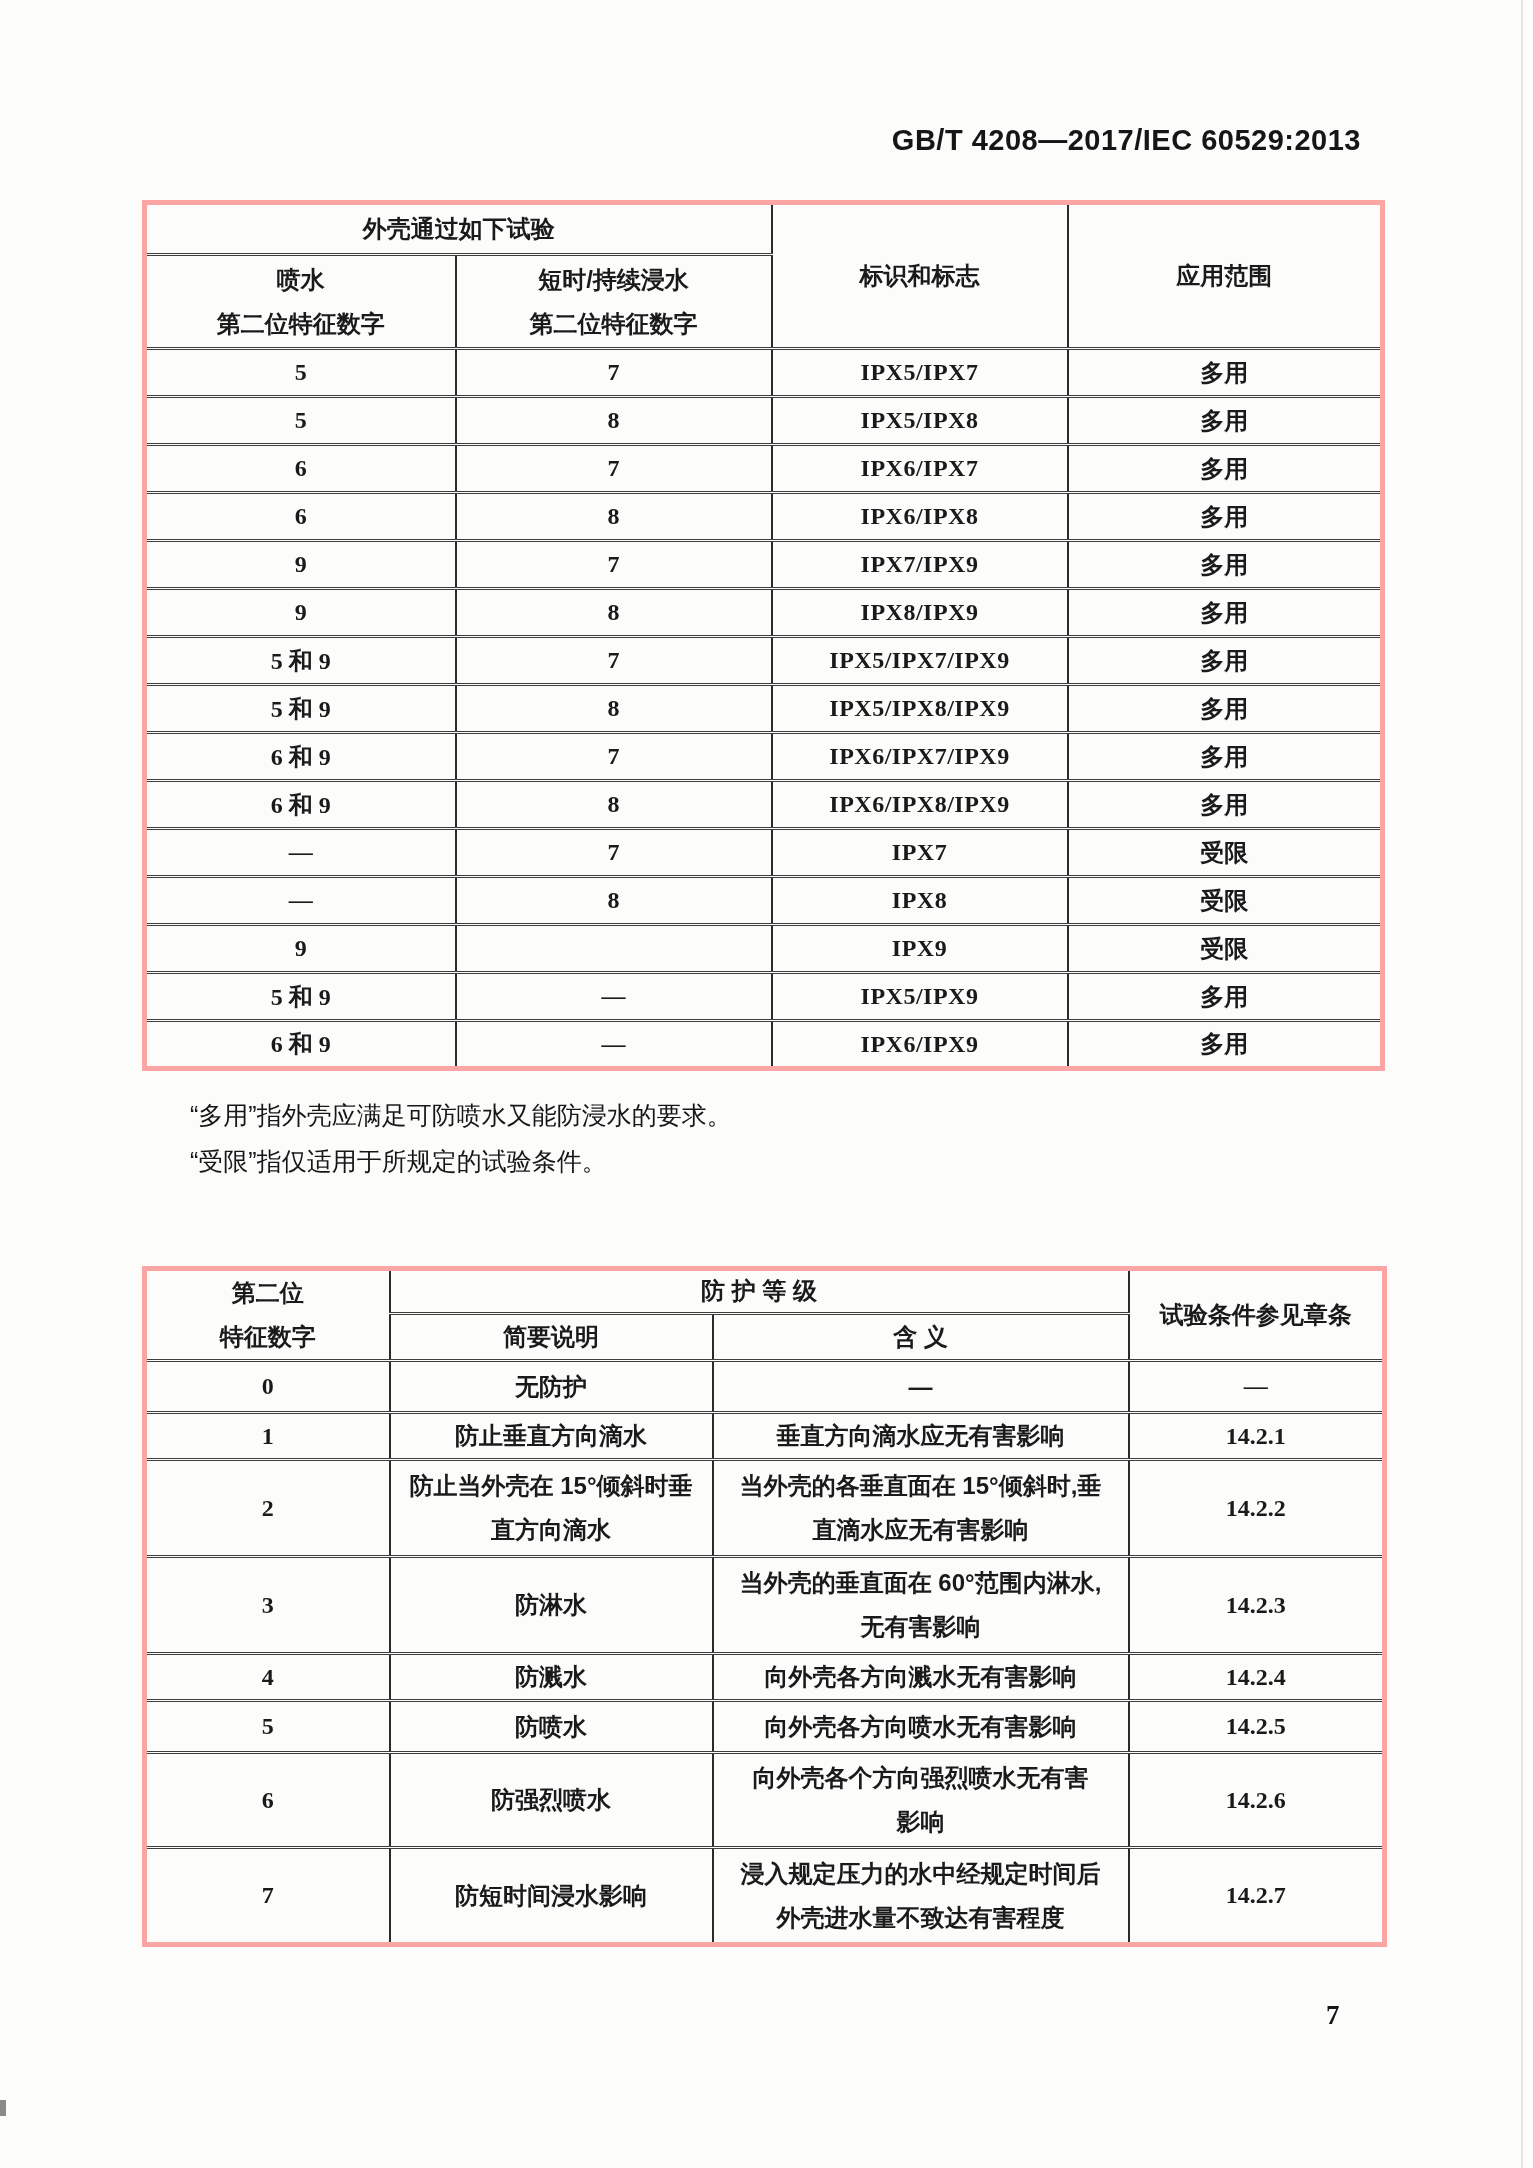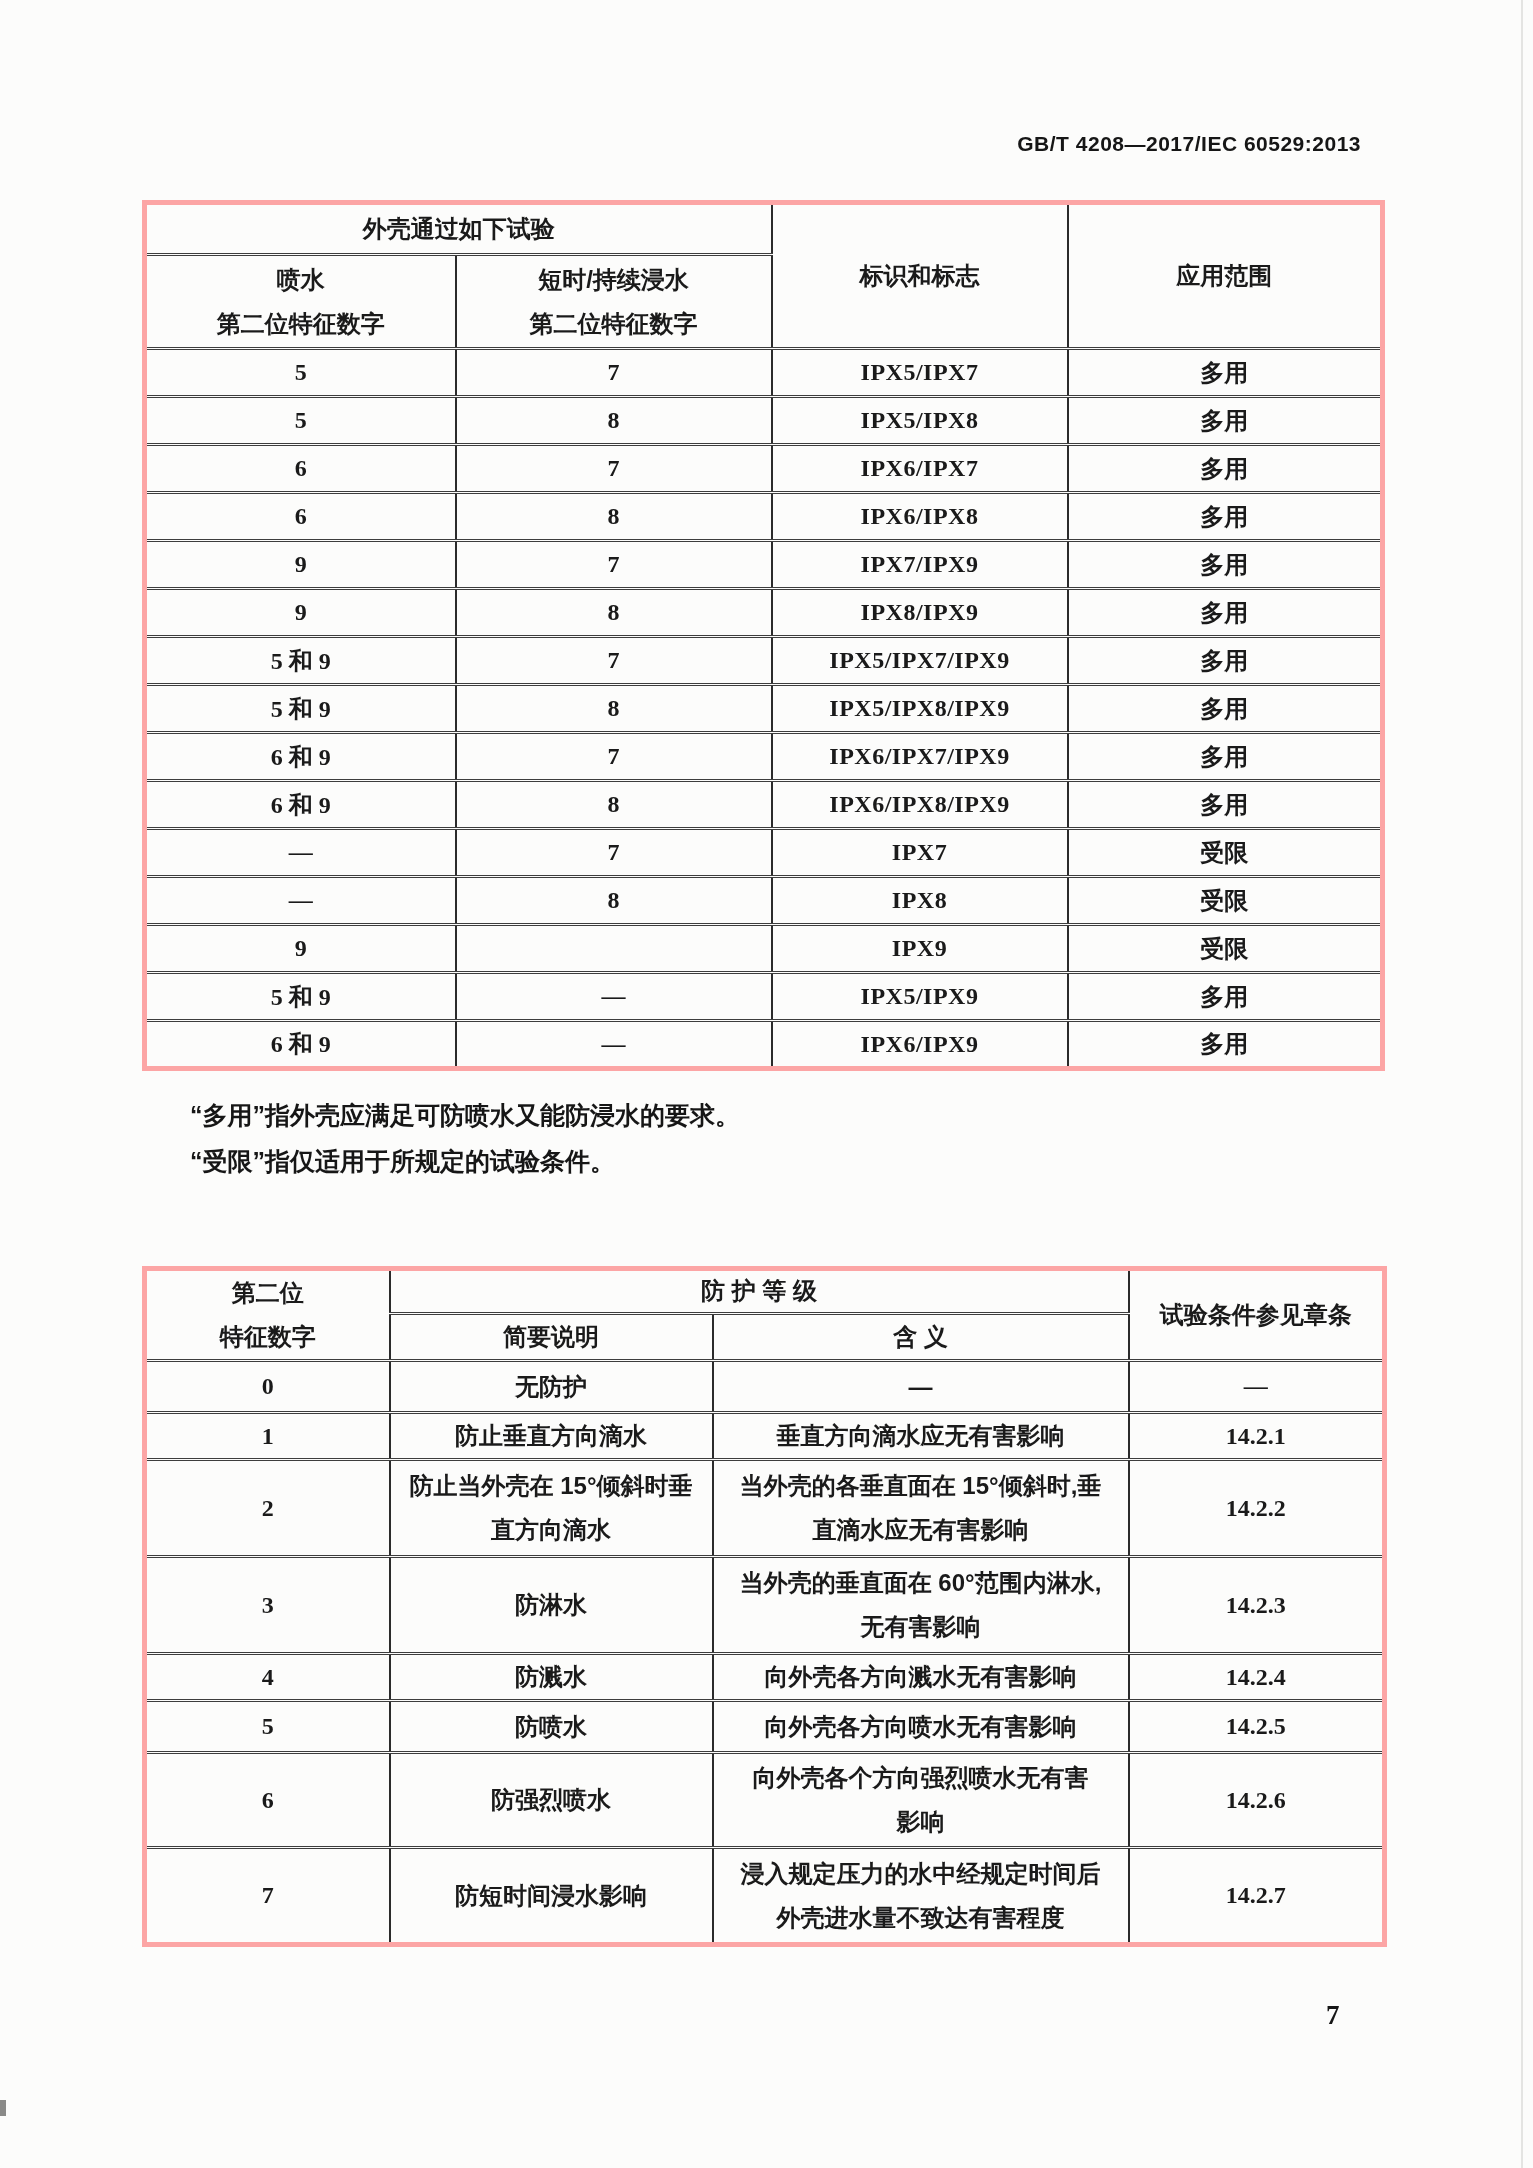--- a/index.html
+++ b/index.html
@@ -2,22 +2,22 @@
 <html><head>
 <meta charset="utf-8">
 <style>
   html,body { margin:0; padding:0; background:#d9d9d9; }
   .page {
     position:relative; width:1533px; height:2168px; margin:0 auto;
     background:#fcfcfb; color:#161616; overflow:hidden;
     font-family:"Liberation Sans", sans-serif;
   }
   .doc-header {
-    position:absolute; top:132px; right:172px;
-    font-size:21px; font-weight:700; letter-spacing:0.5px;
+    position:absolute; top:124px; right:172px;
+    font-size:29px; font-weight:700; letter-spacing:0.5px;
     font-family:"Liberation Sans", sans-serif;
   }
   table.tbl {
     position:absolute; border-collapse:collapse; table-layout:fixed;
     border:5px solid #fca5a5;
   }
   #t1 { left:142px; top:200px; width:1238px; }
   #t3 { left:142px; top:1266px; width:1240px; }
   .tbl th, .tbl td {
     border-left:2px solid #2b2b2b; border-right:2px solid #2b2b2b;
@@ -29,21 +29,21 @@
   .pre { white-space:pre-line; }
   .two-line { line-height:44px; }
   
   .c-digit { font-family:"Liberation Serif", sans-serif; font-size:25px; }
   .c-ipx   { font-family:"Liberation Serif", serif; font-size:25px; letter-spacing:0.5px; }
   .c-app   { font-size:24px; }
   
   .c-d3   { font-family:"Liberation Serif", sans-serif; font-size:25px; }
   .c-brief, .c-mean { text-align:left; padding-left:22px; padding-right:8px; line-height:44px; }
   .c-ref  { font-family:"Liberation Serif", serif; font-weight:400; font-size:24px; }
-  .notes { position:absolute; left:190px; top:1100px; font-size:25px; font-weight:700; }
+  .notes { position:absolute; left:190px; top:1100px; font-size:25px; font-weight:400; }
   .notes p { margin:0 0 16px 0; line-height:30px; }
   .t3-caption {
     position:absolute; left:142px; top:1220px; width:1240px;
     text-align:center; font-size:26px; font-weight:700;
   }
   .t3-caption .cap-title { margin-left:28px; }
   .page-number {
     position:absolute; left:1326px; top:2000px;
     font-family:"Liberation Serif", serif; font-weight:700; font-size:27px;
   }

